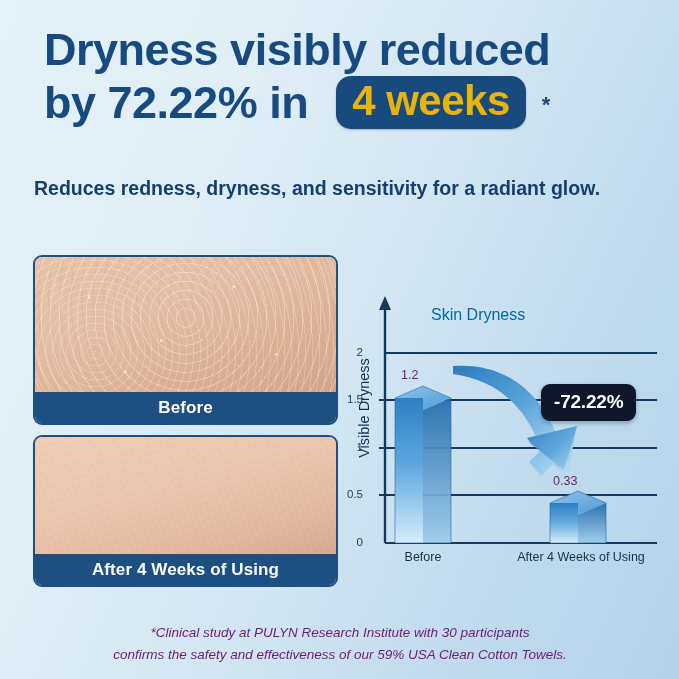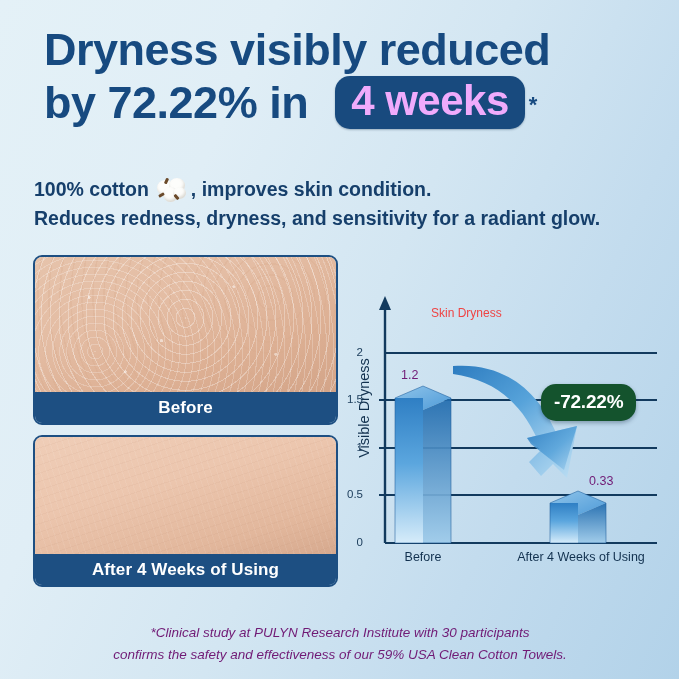--- a/index.html
+++ b/index.html
@@ -10,24 +10,24 @@
     position:relative; overflow:hidden;
   }
   .stage { position:absolute; inset:0; }
 
   
   .headline {
     position:absolute; left:44px; top:24px; width:600px;
     color:#174a80; font-weight:bold; letter-spacing:-0.5px;
   }
   .hl-line { font-size:45px; line-height:51px; white-space:nowrap; }
-  .hl-line2 { display:flex; align-items:center; gap:0; }
+  .hl-line2 { display:flex; align-items:center; gap:12px; }
   .badge-weeks {
-    display:inline-block; background:#184a7e; color:#f0abfc;
-    border-radius:15px; padding:2px 16px 5px 16px; margin-left:27px;
+    display:inline-block; background:#184a7e; color:#eab308;
+    border-radius:15px; padding:2px 16px 5px 16px; margin-left:16px;
     font-size:42px; line-height:46px; letter-spacing:-0.5px;
     box-shadow:0 1px 2px rgba(10,40,70,.3);
   }
   .asterisk { font-size:22px; color:#174a80; vertical-align:top;
     margin-left:4px; align-self:flex-start; padding-top:4px; }
 
   
   .subcopy { position:absolute; left:34px; top:174px; width:620px;
     color:#163f6b; font-weight:bold; font-size:19.5px; line-height:29px; }
   .subcopy .row { display:flex; align-items:center; white-space:nowrap; }
@@ -70,33 +70,33 @@
       linear-gradient(165deg, #efcdb7 0%, #ecc6ae 40%, #e2b79c 78%, #d6a98e 100%);
   }
   .card-label { background:#1d4f82; color:#fff; text-align:center;
     font-weight:bold; letter-spacing:.1px; }
   .card.before .card-label { height:31px; line-height:31px; font-size:17px; }
   .card.after  .card-label { height:31px; line-height:31px; font-size:17px; }
 
   
   .chart { position:absolute; left:345px; top:288px; width:320px; height:292px; }
   .chart svg { display:block; }
-  .chart-title { position:absolute; left:86px; top:18px; font-size:12px;
-    color:#ef4444; white-space:nowrap; }
+  .chart-title { position:absolute; left:86px; top:18px; font-size:16px;
+    color:#0369a1; white-space:nowrap; }
   .ylabel { position:absolute; left:-46px; top:112px; width:130px;
     transform:rotate(-90deg); transform-origin:center; text-align:center;
     font-size:14.5px; color:#12314f; }
   .tick { position:absolute; font-size:11.5px; color:#20415f; text-align:right; width:16px; }
   .catlabel { position:absolute; font-size:12.5px; color:#12314f;
     text-align:center; white-space:nowrap; }
   .vallabel { position:absolute; font-size:12.5px; color:#701a75;
     text-align:center; white-space:nowrap; }
-  .pct-badge { position:absolute; left:196px; top:96px; background:#14532d;
+  .pct-badge { position:absolute; left:196px; top:96px; background:#0f172a;
     color:#fff; font-weight:bold; font-size:19px; letter-spacing:-.2px;
-    padding:7px 13px 8px 13px; border-radius:15px;
+    padding:7px 13px 8px 13px; border-radius:9px;
     box-shadow:0 2px 4px rgba(10,35,60,.35); }
 
   
   .footnote { position:absolute; left:60px; top:622px; width:560px;
     text-align:center; font-style:italic; font-size:13.5px; line-height:22px;
     color:#701a75; }
 </style>
 </head>
 <body>
 
@@ -105,33 +105,20 @@
   <div class="headline">
     <div class="hl-line">Dryness visibly reduced</div>
     <div class="hl-line hl-line2">
       <span>by 72.22% in</span>
       <span class="badge-weeks">4 weeks</span>
       <span class="asterisk">*</span>
     </div>
   </div>
 
   <div class="subcopy">
-    <div class="row">
-      <span>100% cotton</span>
-      <span class="cotton">
-        <span class="puff p1"></span>
-          <span class="puff p2"></span>
-        <span class="puff p3"></span>
-          <span class="puff p4"></span>
-        <span class="husk h1"></span>
-          <span class="husk h2"></span>
-          <span class="husk h3"></span>
-      </span>
-      <span>, improves skin condition.</span>
-    </div>
     <div class="row">Reduces redness, dryness, and sensitivity for a radiant glow.</div>
   </div>
 
   <div class="card before">
     <div class="photo"></div>
     <div class="card-label">Before</div>
   </div>
 
   <div class="card after">
     <div class="photo"></div>
@@ -208,21 +195,21 @@
       </g>
     </svg>
 
     <div class="tick" style="left:2px;  top:58px;">2</div>
     <div class="tick" style="left:2px;  top:105px;">1.5</div>
     <div class="tick" style="left:2px;  top:153px;">1</div>
     <div class="tick" style="left:2px;  top:200px;text-align:right;">0.5</div>
     <div class="tick" style="left:2px;  top:248px;">0</div>
 
     <div class="vallabel" style="left:56px;  top:80px;">1.2</div>
-    <div class="vallabel" style="left:208px; top:186px;margin-left:36px;">0.33</div>
+    <div class="vallabel" style="left:208px; top:186px;">0.33</div>
 
     <div class="catlabel" style="left:42px;  top:262px; width:72px;">Before</div>
     <div class="catlabel" style="left:166px; top:262px; width:140px;">After 4 Weeks of Using</div>
 
     <div class="pct-badge">-72.22%</div>
   </div>
 
   <div class="footnote">
     <div>*Clinical study at PULYN Research Institute with 30 participants</div>
     <div>confirms the safety and effectiveness of our 59% USA Clean Cotton Towels.</div>

